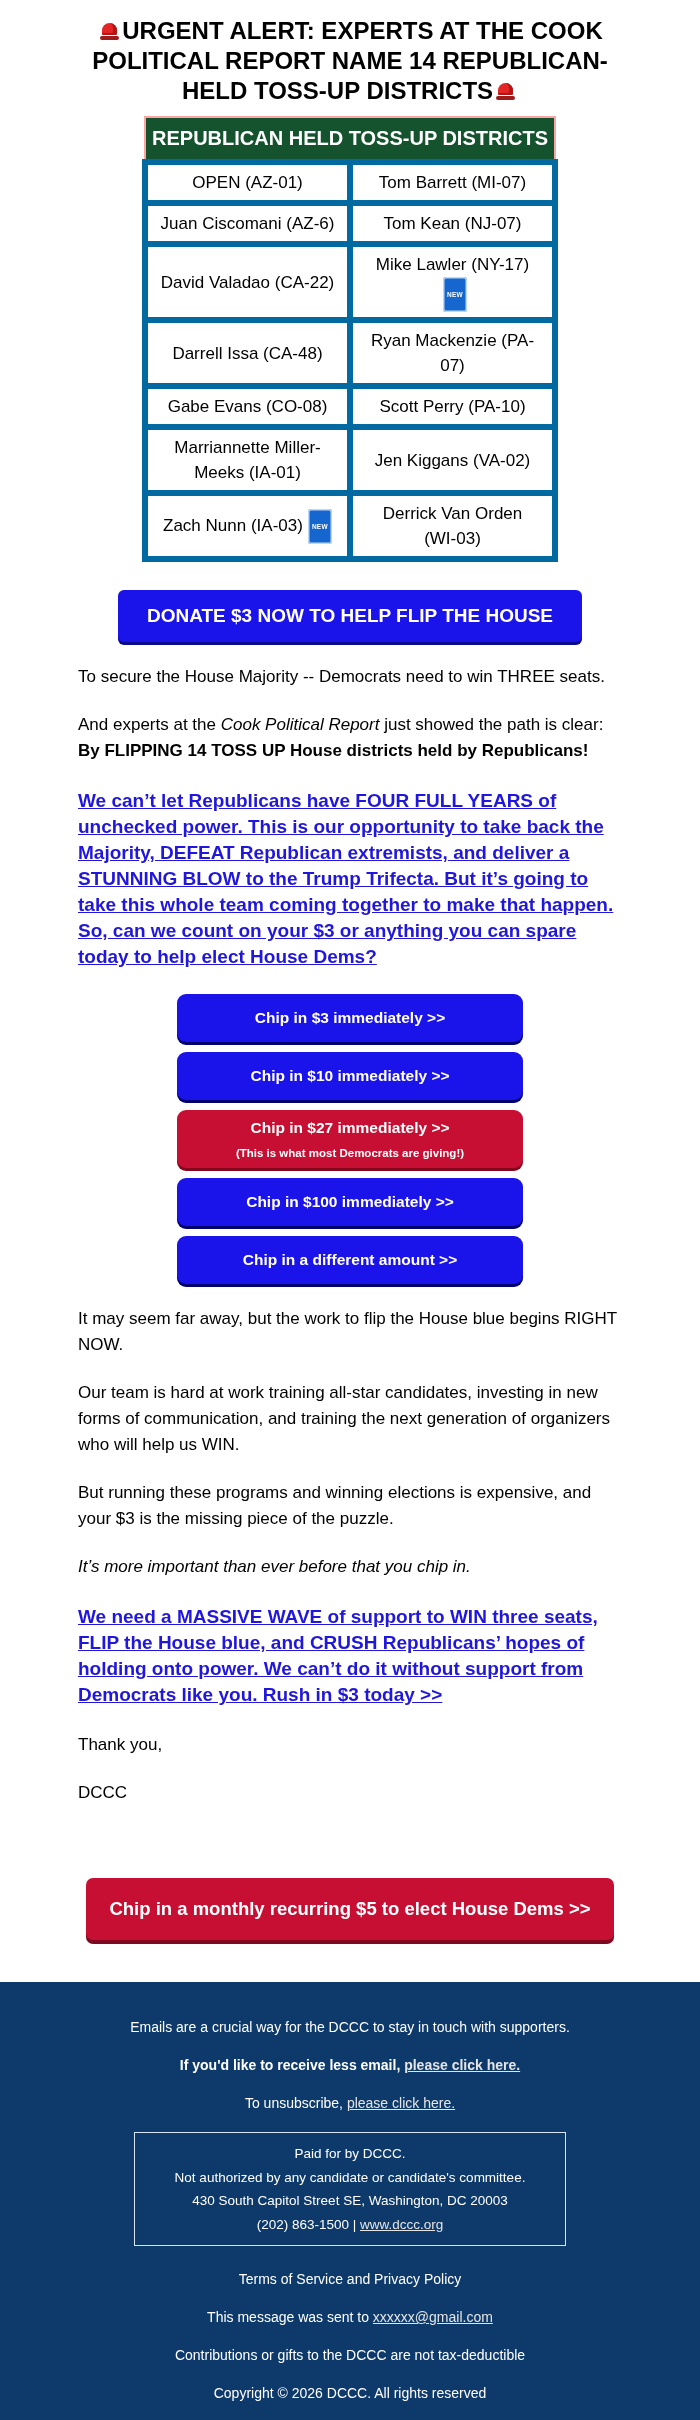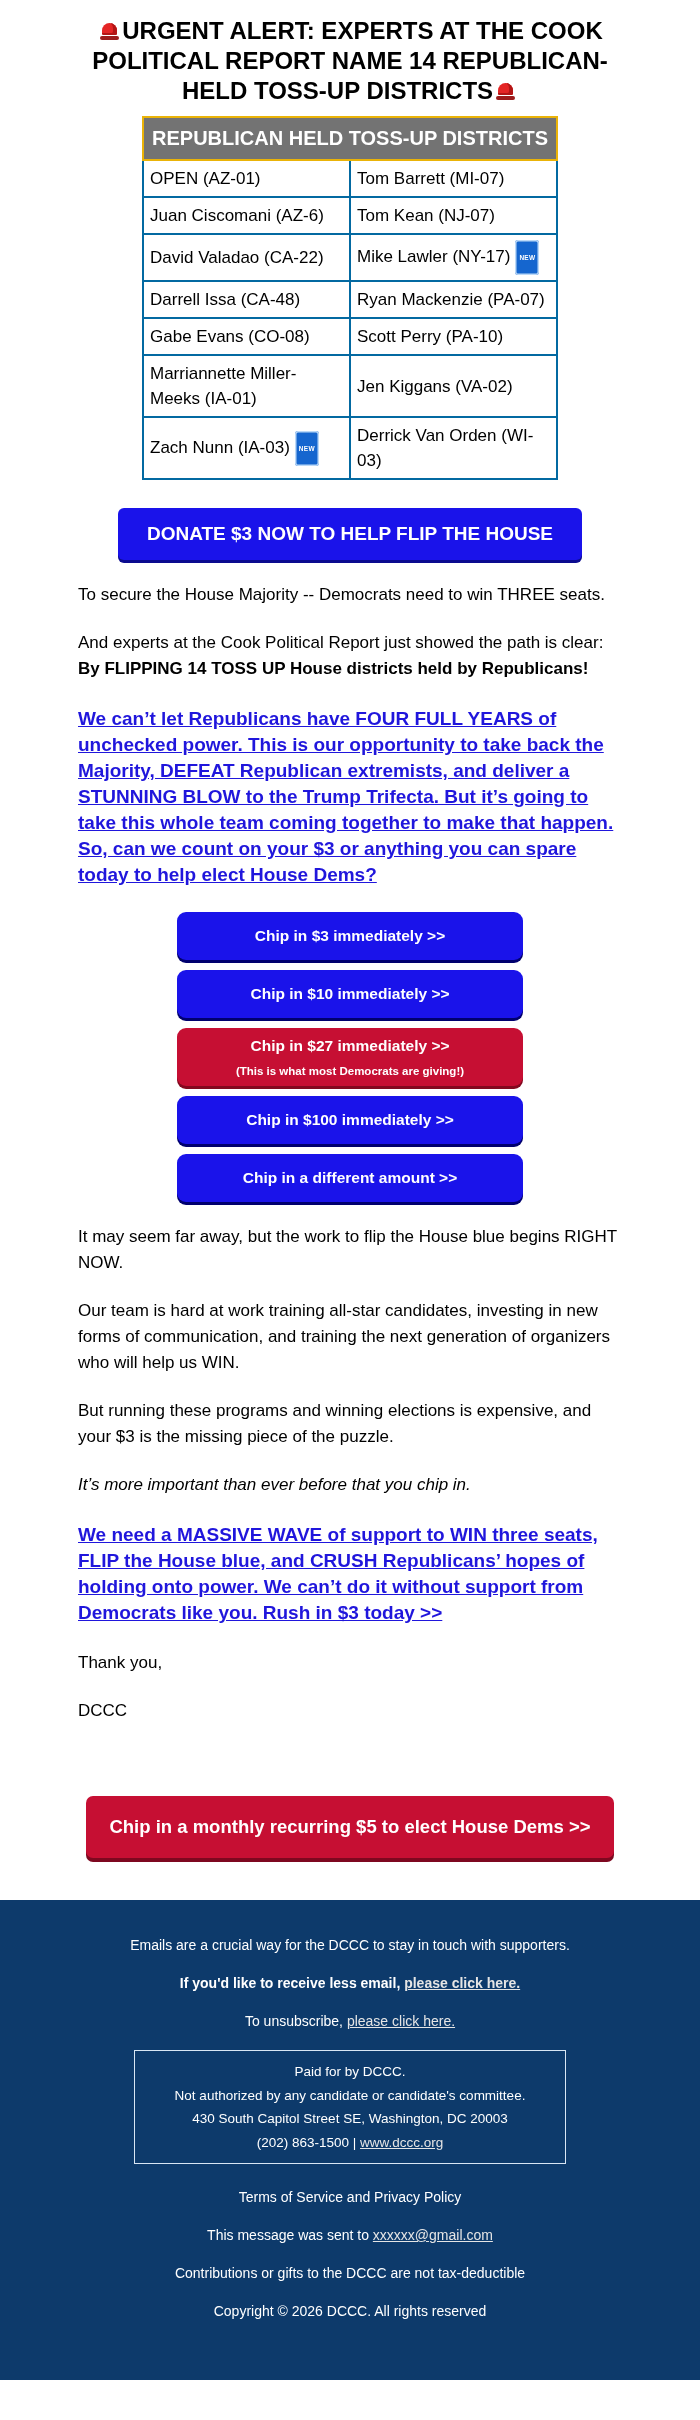--- a/index.html
+++ b/index.html
@@ -15,25 +15,25 @@
     font-size:24px; font-weight:bold; line-height:30px; text-align:center;
     margin:0 auto 10px; width:544px; letter-spacing:0;
   }
   .siren{display:inline-block;width:19px;height:17px;position:relative;vertical-align:-1px;margin:0 3px;}
   .siren::before{content:"";position:absolute;left:2px;top:0;width:15px;height:12px;background:#e42525;border-radius:8px 8px 2px 2px;box-shadow:inset -4px -2px 0 #b31515;}
   .siren::after{content:"";position:absolute;left:0;bottom:0;width:19px;height:4px;background:#9c1c1c;border-radius:2px;}
 
   
   .toss-table{border-collapse:collapse; margin:0 auto; width:416px; font-size:17px;}
   .toss-table th{
-    background:#737373; color:#fff; font-size:20px; font-weight:bold;
-    padding:9px 4px; border:2px solid #eab308; text-align:center;
+    background:#14532d; color:#fff; font-size:20px; font-weight:bold;
+    padding:9px 4px; border:2px solid #fca5a5; text-align:center;
   }
   .toss-table td{
-    border:2px solid #0369a1; padding:5px 6px; line-height:25px;
+    border:6px solid #0369a1; text-align:center; padding:5px 12px; line-height:25px;
     width:50%;
   }
   .new-badge{
     display:inline-block; background:#1566cf; color:#fff; font-size:6.5px; font-weight:bold;
     padding:5px 4px; border-radius:3px; vertical-align:middle; margin-left:5px;
     letter-spacing:.3px; box-shadow:inset 0 0 0 1.5px #bcd9f7;
   }
 
   
   .donate-btn{
@@ -57,21 +57,21 @@
     display:flex; align-items:center; justify-content:center;
     margin:72px auto 0; width:528px; height:62px;
     background:#c60f33; color:#fff; font-weight:bold; font-size:18.5px;
     border:none; border-radius:7px; box-shadow:0 4px 0 #7e0820;
     font-family:"Liberation Sans", sans-serif; cursor:pointer;
   }
 
   
   .para{font-size:17px; line-height:26px; margin:22px 0;}
   .para .bold{font-weight:bold;}
-  .para .italic{}
+  .para .italic{font-style:italic;}
   .para.italic-all{font-style:italic;}
   .biglink{
     display:block; font-size:19px; line-height:26px; font-weight:bold;
     color:#2016dc; text-decoration:underline; margin:24px 0; cursor:pointer;
   }
   .express-note{
     text-align:center; font-size:12.5px; line-height:17px;
     max-width:400px; margin:24px auto 0;
   }
 

